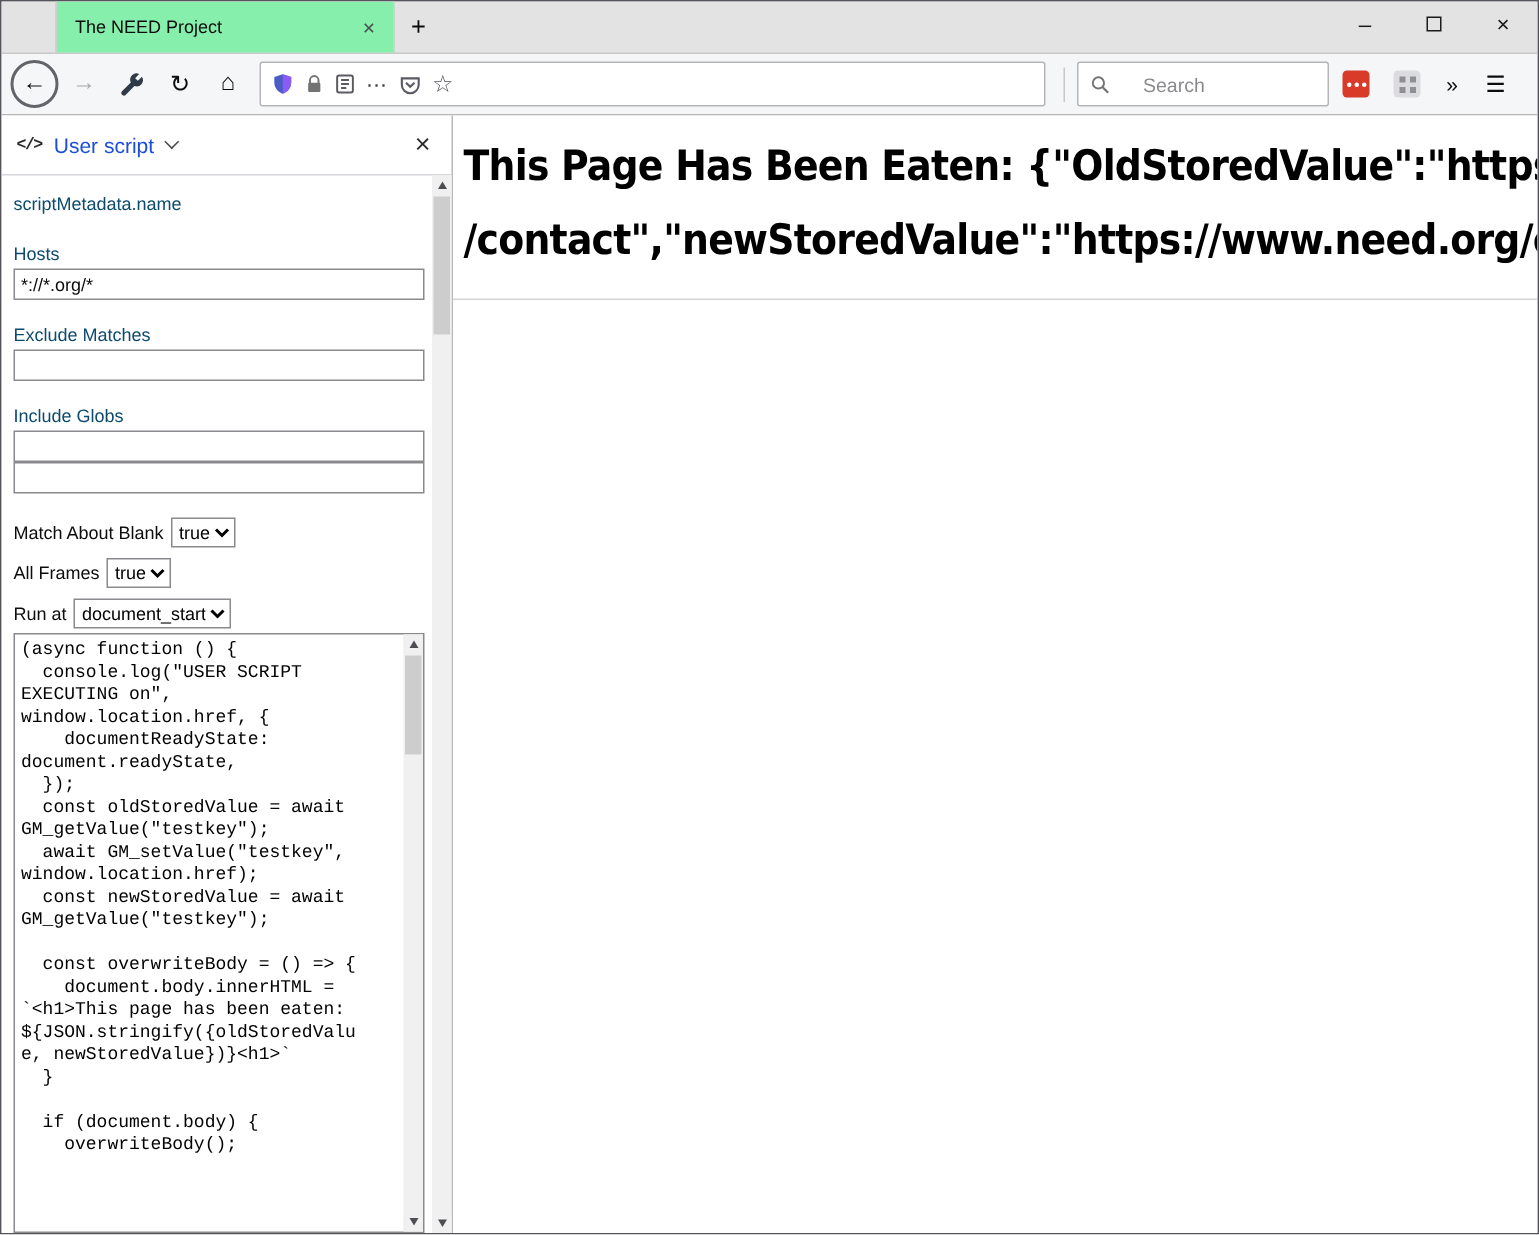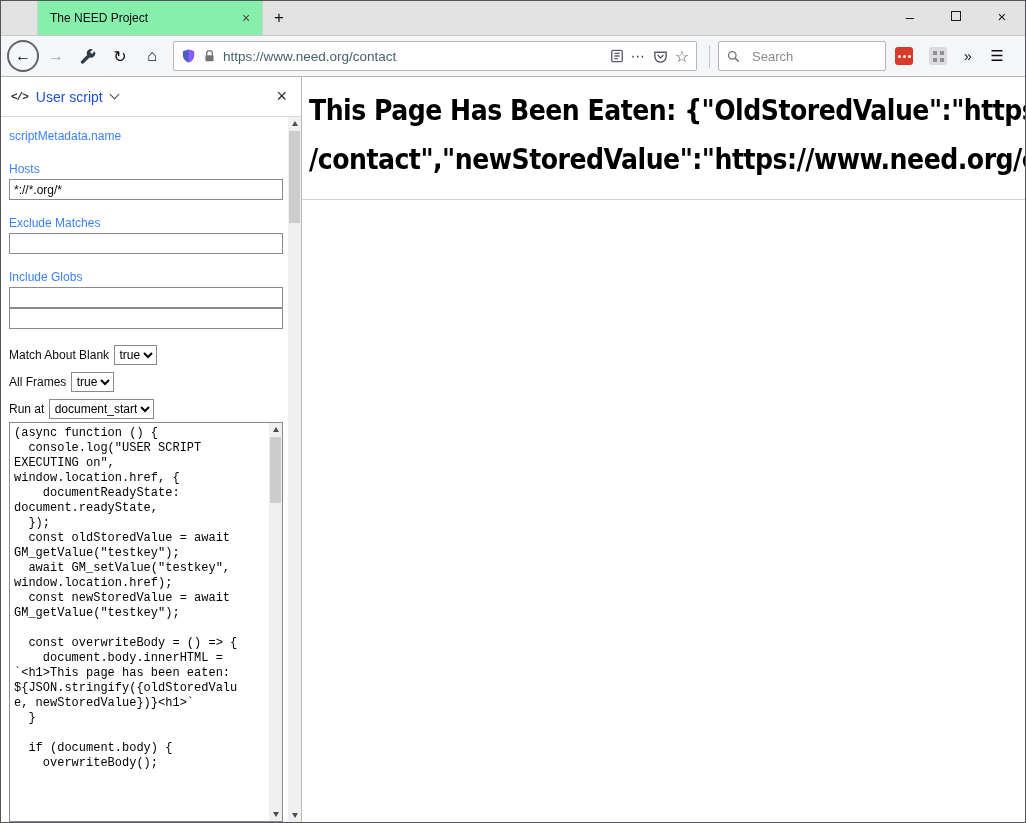--- a/index.html
+++ b/index.html
@@ -24,21 +24,21 @@
   .navbar{ height:41px; flex:none; background:#f5f6f7; border-bottom:1px solid #b8b8b9; display:flex; align-items:center; padding:0 6px; gap:2px; }
   .nav-btn{ width:30px; height:30px; flex:none; display:flex; align-items:center; justify-content:center; font-size:16px; color:#0c0c0d; }
   .back-btn{ width:32px; height:32px; border:2px solid #63636a; border-radius:50%; font-size:16px; }
   .fwd-btn{ color:#a9a9ad; }
   .urlbar{ flex:1; max-width:524px; height:30px; background:#fff; border:1px solid #b6b6b8; border-radius:2px; display:flex; align-items:center; padding:0 7px; gap:7px; margin:0 4px; }
   .url-text{ flex:1; font-size:13.5px; color:#47626e; white-space:nowrap; overflow:hidden; }
   .url-icon{ display:flex; align-items:center; justify-content:center; flex:none; }
   .page-actions{ font-size:14px; color:#3f3f43; letter-spacing:1px; }
   .star{ font-size:16px; color:#55555c; }
   .toolbar-sep{ width:1px; height:23px; background:#c8c8ca; margin:0 6px; flex:none; }
-  .searchbar{ width:168px; height:30px; flex:none; background:#fff; border:1px solid #b6b6b8; border-radius:2px; display:flex; align-items:center; padding:0 8px; gap:12px; }
+  .searchbar{ width:168px; height:30px; flex:none; background:#fff; border:1px solid #b6b6b8; border-radius:2px; display:flex; align-items:center; padding:0 8px; gap:22px; }
   .search-input{ border:none; outline:none; flex:1; width:100%; font-size:13px; color:#3f3f43; background:transparent; font-family:inherit; }
   .search-input::placeholder{ color:#8a8a8e; }
   .ext-red{ width:18px; height:18px; border-radius:3px; background:#d93b2b; display:flex; align-items:center; justify-content:center; gap:2px; margin:0 7px; flex:none; }
   .ext-red i{ width:3px; height:3px; border-radius:50%; background:#fff; }
   .ext-grid{ width:18px; height:18px; border-radius:3px; background:#dcdcdf; display:grid; grid-template-columns:4px 4px; grid-gap:3px; place-content:center; margin:0 7px; flex:none; }
   .ext-grid i{ width:4px; height:4px; background:#8f8f96; }
   .overflow-btn{ font-size:14px; color:#0c0c0d; width:24px; }
   .menu-btn{ font-size:15px; width:30px; }
 
   
@@ -47,21 +47,21 @@
   .sidebar{ width:301px; flex:none; background:#fff; border-right:1px solid #b8b8b9; display:flex; flex-direction:column; min-height:0; }
   .sidebar-header{ height:40px; flex:none; border-bottom:1px solid #d7d7db; display:flex; align-items:center; padding:0 10px; gap:8px; }
   .code-icon{ font-size:11px; font-weight:bold; color:#2a2a2e; letter-spacing:-1px; font-family:"Liberation Mono", monospace; }
   .sidebar-title{ font-size:14px; color:#1d4ed8; }
   .chev{ width:7px; height:7px; border-right:1.5px solid #4a4a4f; border-bottom:1.5px solid #4a4a4f; transform:rotate(45deg); margin-top:-4px; }
   .sidebar-sp{ flex:1; }
   .sidebar-close{ font-size:18px; color:#2a2a2e; padding:0 4px; }
 
   .sidebar-main{ flex:1; display:flex; min-height:0; }
   .sidebar-form{ flex:1; min-width:0; display:flex; flex-direction:column; padding:8px 5px 0 8px; overflow:hidden; }
-  .fld-label{ font-size:12px; color:#3b82f6; margin:16px 0 3px 0; flex:none; }
+  .fld-label{ font-size:12px; color:#0c4a6e; margin:16px 0 3px 0; flex:none; }
   .fld-label.first{ margin-top:4px; }
   .txt-input{ width:100%; height:21px; border:1px solid #8a8a8e; font-size:12px; padding:1px 4px; font-family:inherit; color:#0c0c0d; flex:none; border-radius:0; background:#fff; }
   .inline-row{ display:flex; align-items:center; gap:5px; margin-top:7px; font-size:12px; color:#0c0c0d; flex:none; }
   .inline-row.gap-top{ margin-top:16px; }
   select{ font-size:12px; height:20px; font-family:inherit; border:1px solid #8a8a8e; background:#fff;text-align:right; }
 
   .code-box{ margin-top:3px; border:1px solid #8a8a8e; flex:1; min-height:0; display:flex; background:#fff; }
   .code-pre{ flex:1; min-width:0; margin:0; padding:3px 1px 3px 4px; font-family:"Liberation Mono", monospace; font-size:12px; line-height:15px; white-space:pre; overflow:hidden; color:#000; }
 
   
@@ -119,21 +119,20 @@
             <path fill="#4b5cc4" d="M8 1l6 2v4c0 4-2.7 6.8-6 8-3.3-1.2-6-4-6-8V3z"></path>
             <path fill="#8a5cf5" d="M8 1l6 2v4c0 4-2.7 6.8-6 8z"></path>
           </svg>
       </span>
       <span class="url-icon">
         <svg width="13" height="14" viewBox="0 0 16 16">
             <path fill="none" stroke="#737373" stroke-width="1.6" d="M4.5 7.5V5a3.5 3.5 0 0 1 7 0v2.5"></path>
             <rect x="3" y="7" width="10" height="7.5" rx="1" fill="#737373"></rect>
           </svg>
       </span>
-      <span class="url-text">https://www.need.org/contact</span>
       <span class="url-icon">
         <svg width="14" height="14" viewBox="0 0 16 16">
             <rect x="2" y="1.5" width="12" height="13" rx="1.5" fill="none" stroke="#5b5b66" stroke-width="1.5"></rect>
             <path stroke="#5b5b66" stroke-width="1.5" d="M5 5h6M5 8h6M5 11h4"></path>
           </svg>
       </span>
       <span class="url-icon page-actions">⋯</span>
       <span class="url-icon">
         <svg width="15" height="15" viewBox="0 0 16 16">
             <path fill="none" stroke="#5b5b66" stroke-width="1.5" d="M2 3.5h12V8a6 6 0 0 1-12 0z"></path>

